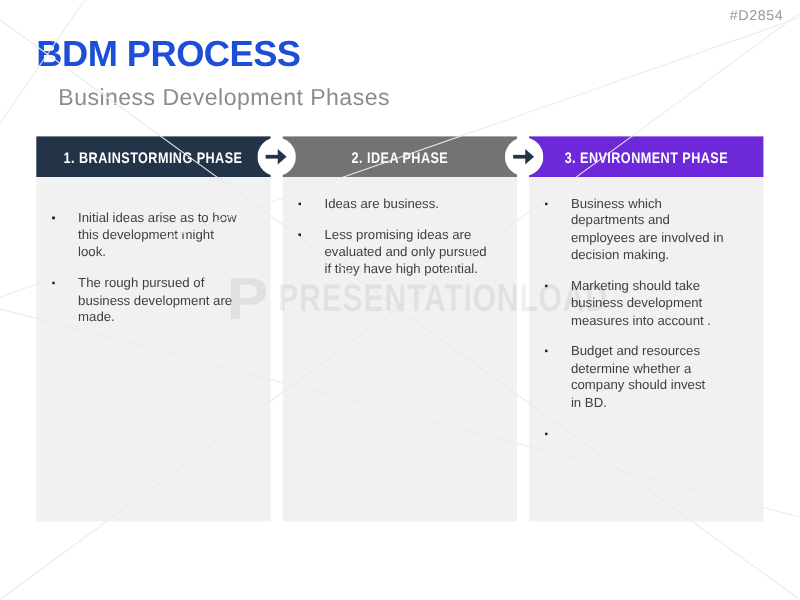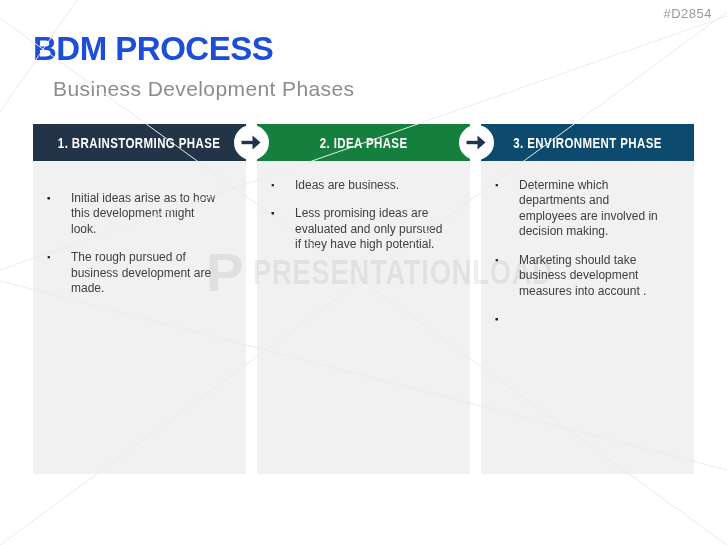--- a/index.html
+++ b/index.html
@@ -86,48 +86,51 @@
 this development might
 look.</span></li>
           <li><span class="bullet">▪</span><span class="li-text">The rough pursued of
 business development are
 made.</span></li>
         </ul>
       </div>
     </div>
 
     <div class="card">
-      <div class="card-header" style="background: #15803d; align-items: center;">
+      <div class="card-header" style="background: #737373; align-items: center;">
         <span class="hdr-label">2. IDEA PHASE</span>
       </div>
       <div class="card-body">
         <ul>
           <li><span class="bullet">▪</span><span class="li-text">Ideas are business.</span></li>
           <li><span class="bullet">▪</span></li>
           <li><span class="bullet">▪</span><span class="li-text">Less promising ideas are
 evaluated and only pursued
 if they have high potential.</span></li>
         </ul>
       </div>
     </div>
 
     <div class="card">
-      <div class="card-header" style="background: #0c4a6e;">
+      <div class="card-header" style="background: #6d28d9;">
         <span class="hdr-label">3. ENVIRONMENT PHASE</span>
       </div>
       <div class="card-body">
         <ul>
-          <li><span class="bullet">▪</span><span class="li-text">Determine which
+          <li><span class="bullet">▪</span><span class="li-text">Business which
 departments and
 employees are involved in
 decision making.</span></li>
           <li><span class="bullet">▪</span><span class="li-text">Marketing should take
 business development
 measures into account .</span></li>
-          <li><span class="bullet">▪</span></li>
+          <li><span class="bullet">▪</span><span class="li-text">Budget and resources
+determine whether a
+company should invest
+in BD.</span></li>
           <li><span class="bullet">▪</span></li>
         </ul>
       </div>
     </div>
 
   </div>
 
   <div class="arrow-badge a1">
     <svg width="35" height="35" viewBox="0 0 35 35">
       <circle cx="17.5" cy="17.5" r="17.5" fill="#ffffff"></circle>

